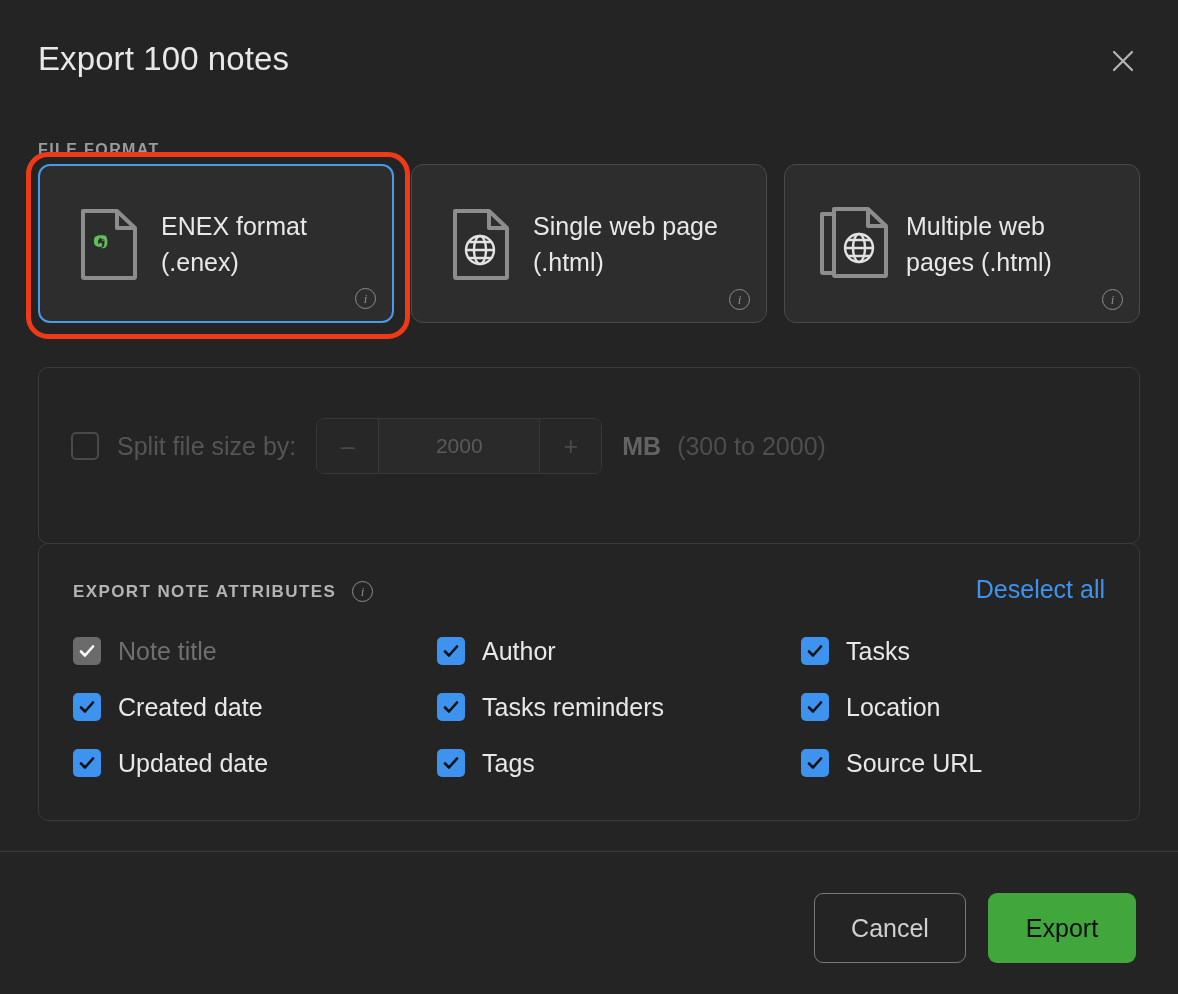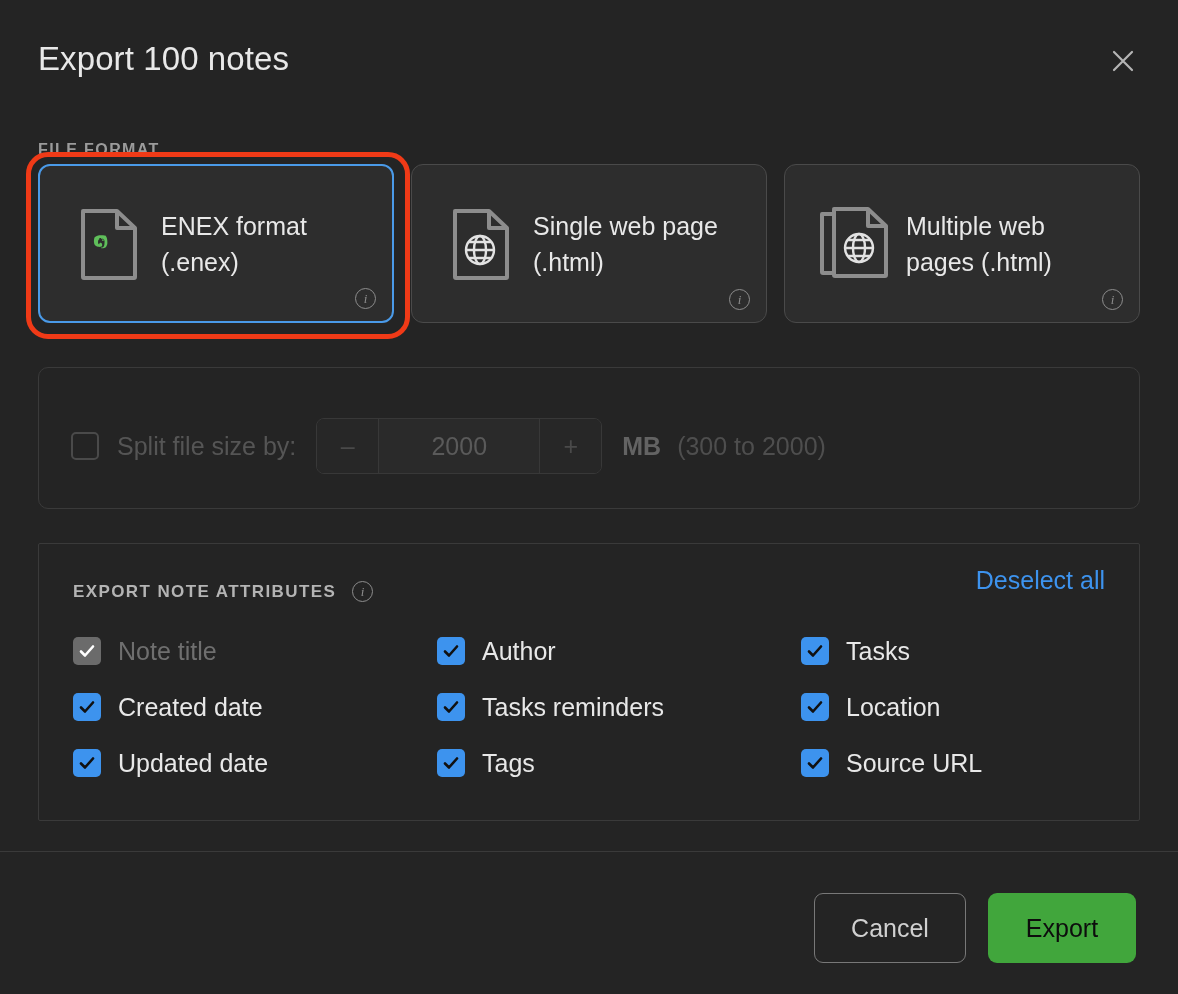--- a/index.html
+++ b/index.html
@@ -55,21 +55,21 @@
 
   .info-circle {
     width: 21px; height: 21px; border-radius: 50%;
     border: 1.4px solid #8d8d8d; color: #8d8d8d;
     font-size: 13px; font-style: italic; font-family: "Liberation Serif", serif;
     display: flex; align-items: center; justify-content: center; line-height: 1;
   }
 
   
   .split-panel {
-    position: absolute; left: 38px; top: 367px; width: 1102px; height: 142px;
+    position: absolute; left: 38px; top: 367px; width: 1102px; height: 177px;
     border: 1px solid #3a3a3a; border-radius: 10px;
   }
   .split-row { position: absolute; left: 32px; top: 50px; display: flex; align-items: center; }
   .split-check {
     width: 28px; height: 28px; border-radius: 5px;
     border: 2px solid #4a4a4a; background: transparent; flex: none;
   }
   .split-text { margin-left: 18px; font-size: 25px; color: #555555; }
   .stepper {
     margin-left: 20px; display: flex; align-items: stretch; height: 56px;
@@ -77,35 +77,35 @@
   }
   .step-btn {
     width: 62px; display: flex; align-items: center; justify-content: center;
     font-size: 25px; color: #4a4a4a; background: #272727; cursor: pointer;
     border: 0; font-family: "Liberation Sans", sans-serif;
   }
   .step-btn.minus { border-right: 1px solid #383838; }
   .step-btn.plus  { border-left: 1px solid #383838; }
   .step-value {
     width: 160px; display: flex; align-items: center; justify-content: center;
-    font-size: 25px; color: #5a5a5a; background: #2a2a2a;
+    font-size: 21px; color: #5a5a5a; background: #2a2a2a;
   }
   .split-unit { margin-left: 20px; font-size: 25px; font-weight: 700; color: #636363; }
   .split-range { margin-left: 16px; font-size: 25px; color: #4e4e4e; }
 
   
   .attrs-panel {
     position: absolute; left: 38px; top: 543px; width: 1102px; height: 278px;
-    border: 1px solid #3a3a3a; border-radius: 2px;
+    border: 1px solid #3a3a3a; border-radius: 10px;
   }
   .attrs-head { position: absolute; left: 34px; top: 37px; display: flex; align-items: center; }
   .attrs-title { font-size: 17px; font-weight: 700; letter-spacing: 1.4px; color: #b4b4b4; }
   .attrs-info { margin-left: 16px; cursor: pointer; }
   .deselect-all {
-    position: absolute; right: 34px; top: 22px;
+    position: absolute; right: 34px; top: 31px;
     font-size: 25px; color: #3d93ee; cursor: pointer;
   }
   .attrs-grid {
     position: absolute; left: 34px; top: 86px; right: 34px;
     display: grid; grid-template-columns: 364px 364px auto; row-gap: 14px;
   }
   .attr-item { display: flex; align-items: center; height: 42px; cursor: pointer; }
   .cb {
     width: 28px; height: 28px; border-radius: 5px; flex: none;
     background: #3d93ee; display: flex; align-items: center; justify-content: center;

